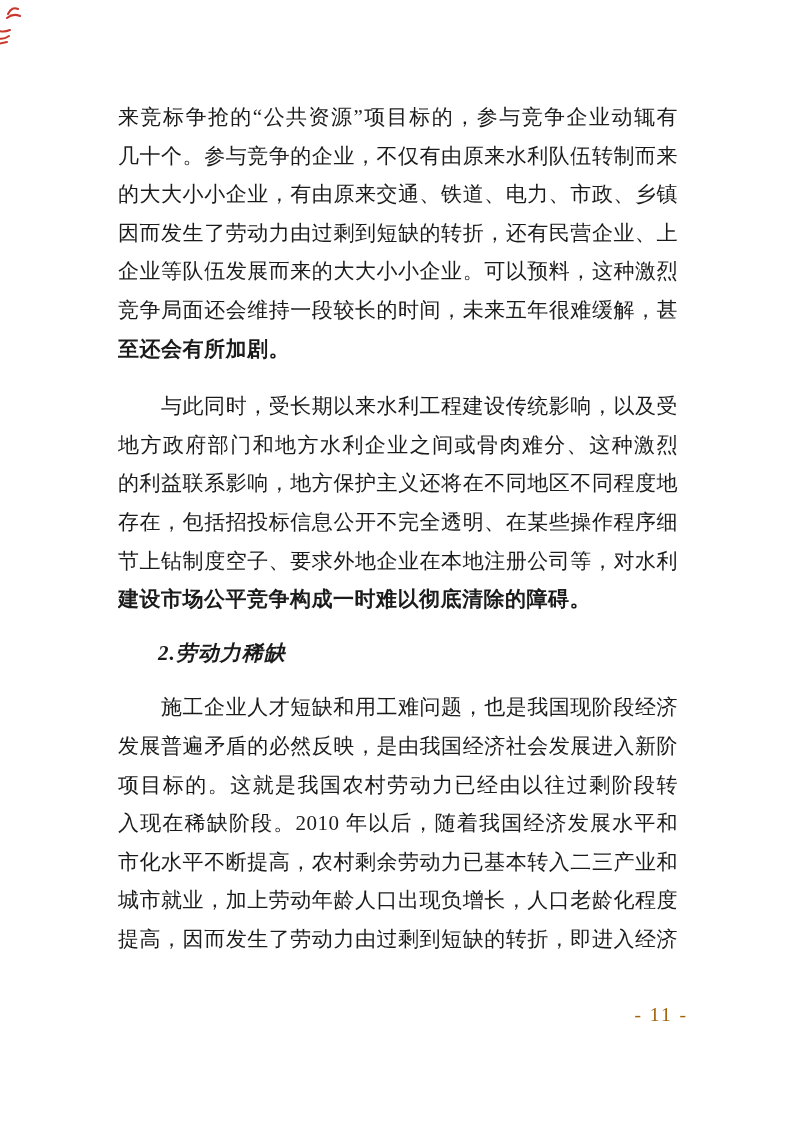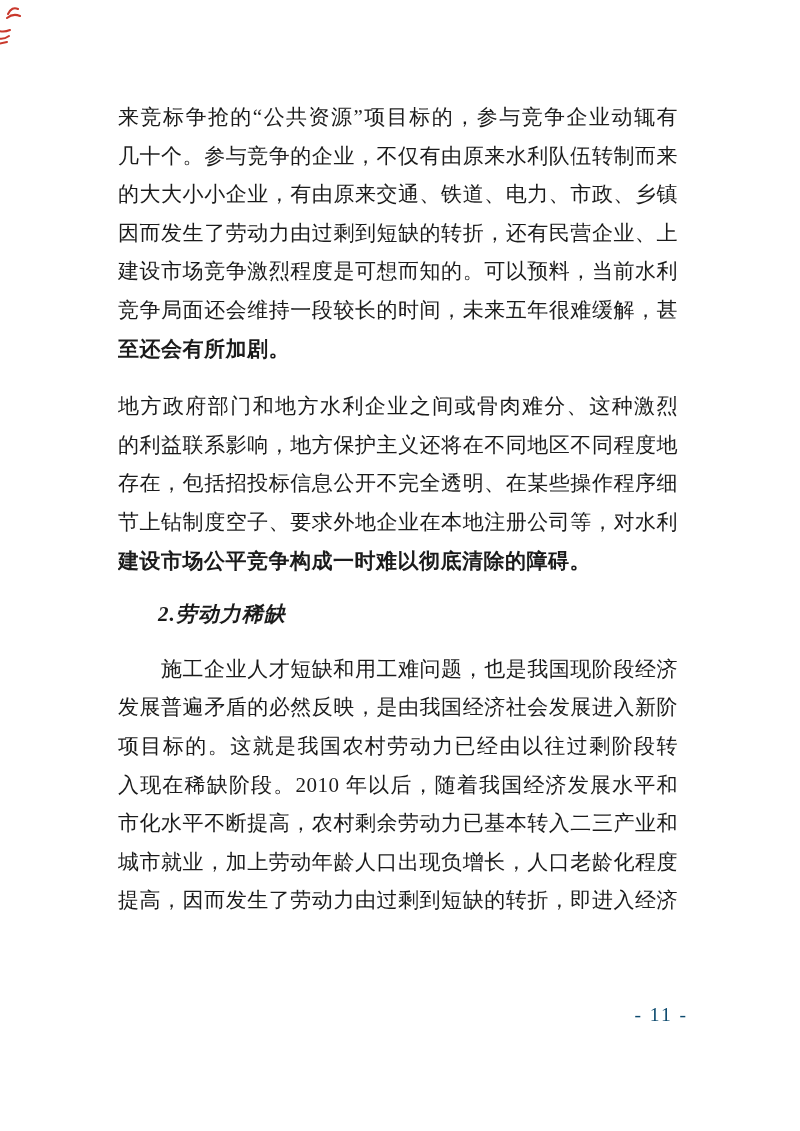--- a/index.html
+++ b/index.html
@@ -54,21 +54,21 @@
     padding-left: 40px;
     letter-spacing: 1px;
   }
   .footer {
     position: absolute;
     top: 1002px;
     right: 112px;
     font-size: 19.5px;
     line-height: 26px;
     letter-spacing: 2px;
-    color: #0c4a6e;
+    color: #a16207;
     font-family: Liberation Serif, serif;
   }
   .corner-marks {
     position: absolute;
     left: 0;
     top: 0;
     width: 40px;
     height: 60px;
     pointer-events: none;
   }
@@ -94,26 +94,27 @@
     </span>
   </div>
 
   <div class="column">
 
     <div class="para para-1">
       <div class="line just">来竞标争抢的“公共资源”项目标的，参与竞争企业动辄有</div>
       <div class="line just">几十个。参与竞争的企业，不仅有由原来水利队伍转制而来</div>
       <div class="line just">的大大小小企业，有由原来交通、铁道、电力、市政、乡镇</div>
       <div class="line just">因而发生了劳动力由过剩到短缺的转折，还有民营企业、上市</div>
-      <div class="line just">建设市场竞争激烈程度是可想而知的。可以预料，当前水利</div>
+      <div class="line just">企业等队伍发展而来的大大小小企业。可以预料，这种激烈</div>
       <div class="line just">竞争局面还会维持一段较长的时间，未来五年很难缓解，甚</div>
       <div class="line last">至还会有所加剧。</div>
     </div>
 
     <div class="para para-2">
+      <div class="line just indent">与此同时，受长期以来水利工程建设传统影响，以及受</div>
       <div class="line just">地方政府部门和地方水利企业之间或骨肉难分、这种激烈</div>
       <div class="line just">的利益联系影响，地方保护主义还将在不同地区不同程度地</div>
       <div class="line just">存在，包括招投标信息公开不完全透明、在某些操作程序细</div>
       <div class="line just">节上钻制度空子、要求外地企业在本地注册公司等，对水利</div>
       <div class="line last">建设市场公平竞争构成一时难以彻底清除的障碍。</div>
     </div>
 
     <div class="heading-block">
       <div class="section-heading">2.劳动力稀缺</div>
     </div>

